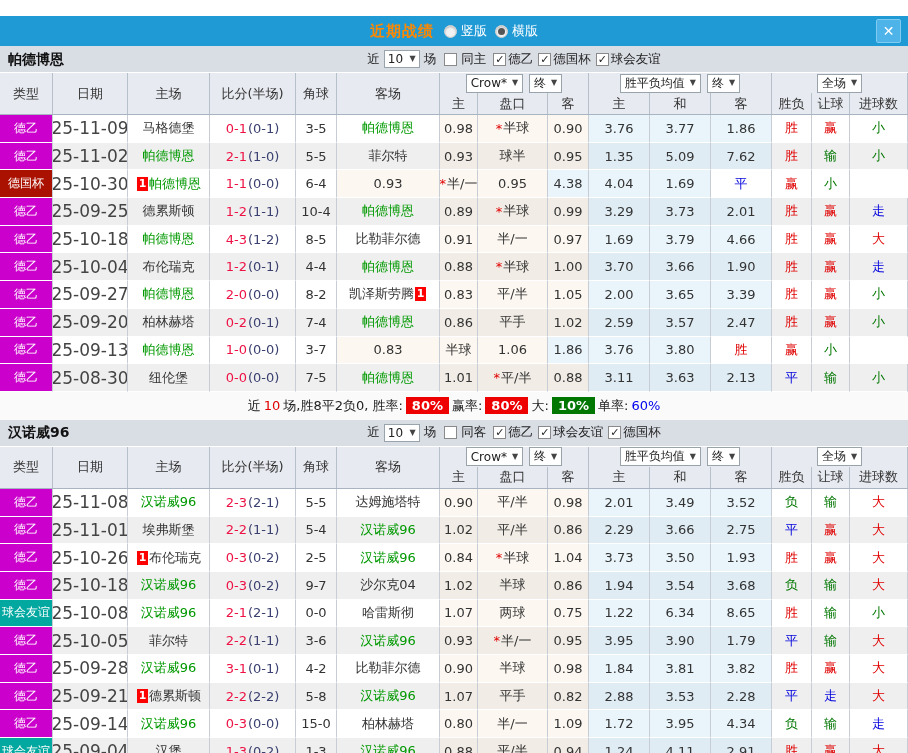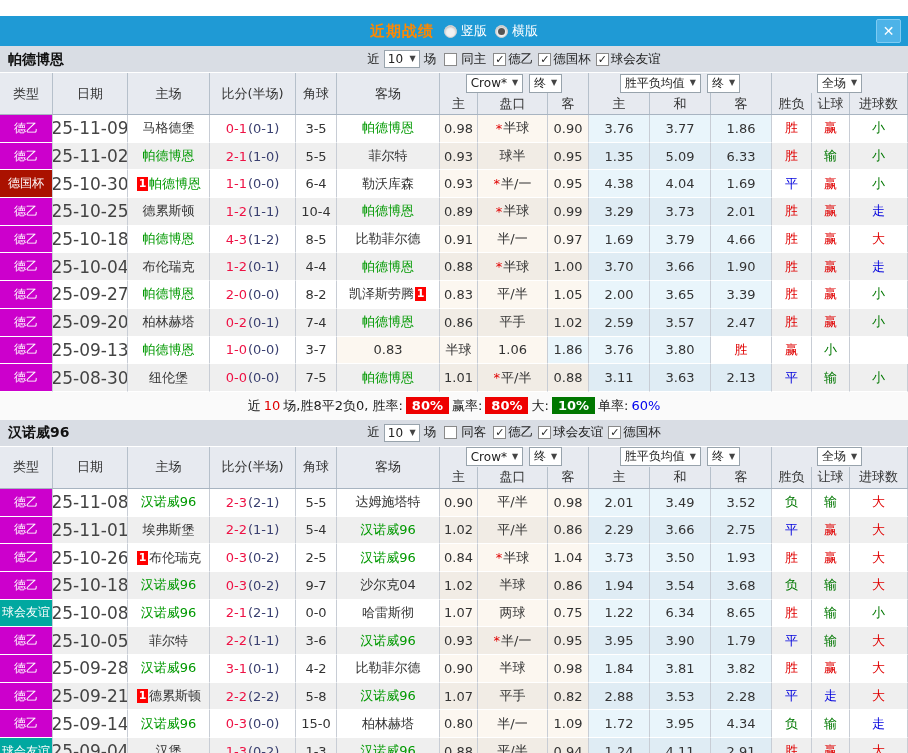--- a/index.html
+++ b/index.html
@@ -189,53 +189,50 @@
             </span>
             <span class="cell corner">5-5</span>
             <span class="cell team">
               <span>菲尔特</span>
             </span>
             <span class="cell warm">0.93</span>
             <span class="cell warm">球半</span>
             <span class="cell warm">0.95</span>
             <span class="cell avg">1.35</span>
             <span class="cell avg">5.09</span>
-            <span class="cell avg">6.33</span>
+            <span class="cell avg">7.62</span>
             <span class="cell res" style="color: rgb(224, 0, 0);">胜</span>
             <span class="cell res" style="color: rgb(0, 119, 0);">输</span>
             <span class="cell res" style="color: rgb(0, 119, 0);">小</span>
           </div>
           <div class="trow">
             <span class="cell type" style="background: rgb(170, 17, 0);">德国杯</span>
             <span class="cell date">25-10-30</span>
             <span class="cell team">
               <span class="badge">1</span>
               <span class="self">帕德博恩</span>
             </span>
             <span class="cell score">
               <span class="ft">1-1</span>
               <span class="ht">(0-0)</span>
             </span>
             <span class="cell corner">6-4</span>
-            <span class="cell team">
-              <span>勒沃库森</span>
-            </span>
             <span class="cell warm">0.93</span>
             <span class="cell warm"><span class="star">*</span>半/一</span>
             <span class="cell warm">0.95</span>
             <span class="cell avg">4.38</span>
             <span class="cell avg">4.04</span>
             <span class="cell avg">1.69</span>
             <span class="cell res" style="color: rgb(0, 0, 221);">平</span>
             <span class="cell res" style="color: rgb(224, 0, 0);">赢</span>
             <span class="cell res" style="color: rgb(0, 119, 0);">小</span>
           </div>
           <div class="trow r-even">
             <span class="cell type" style="background: rgb(204, 0, 204);">德乙</span>
-            <span class="cell date">25-10-25</span>
+            <span class="cell date">25-09-25</span>
             <span class="cell team">
               <span>德累斯顿</span>
             </span>
             <span class="cell score">
               <span class="ft">1-2</span>
               <span class="ht">(1-1)</span>
             </span>
             <span class="cell corner">10-4</span>
             <span class="cell team">
               <span class="self">帕德博恩</span>

